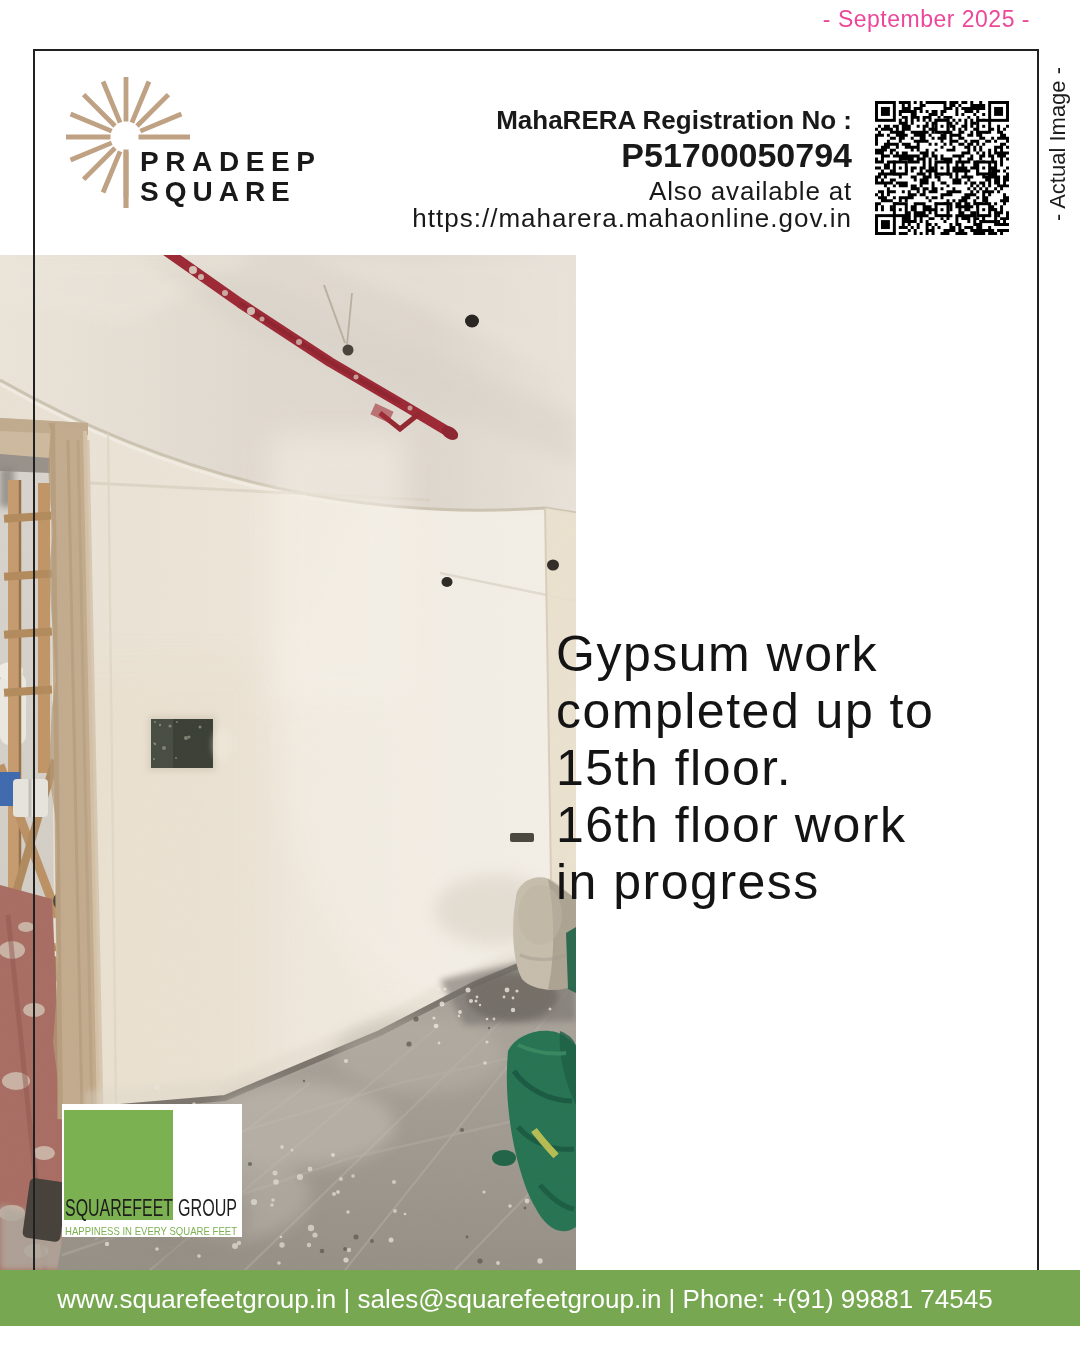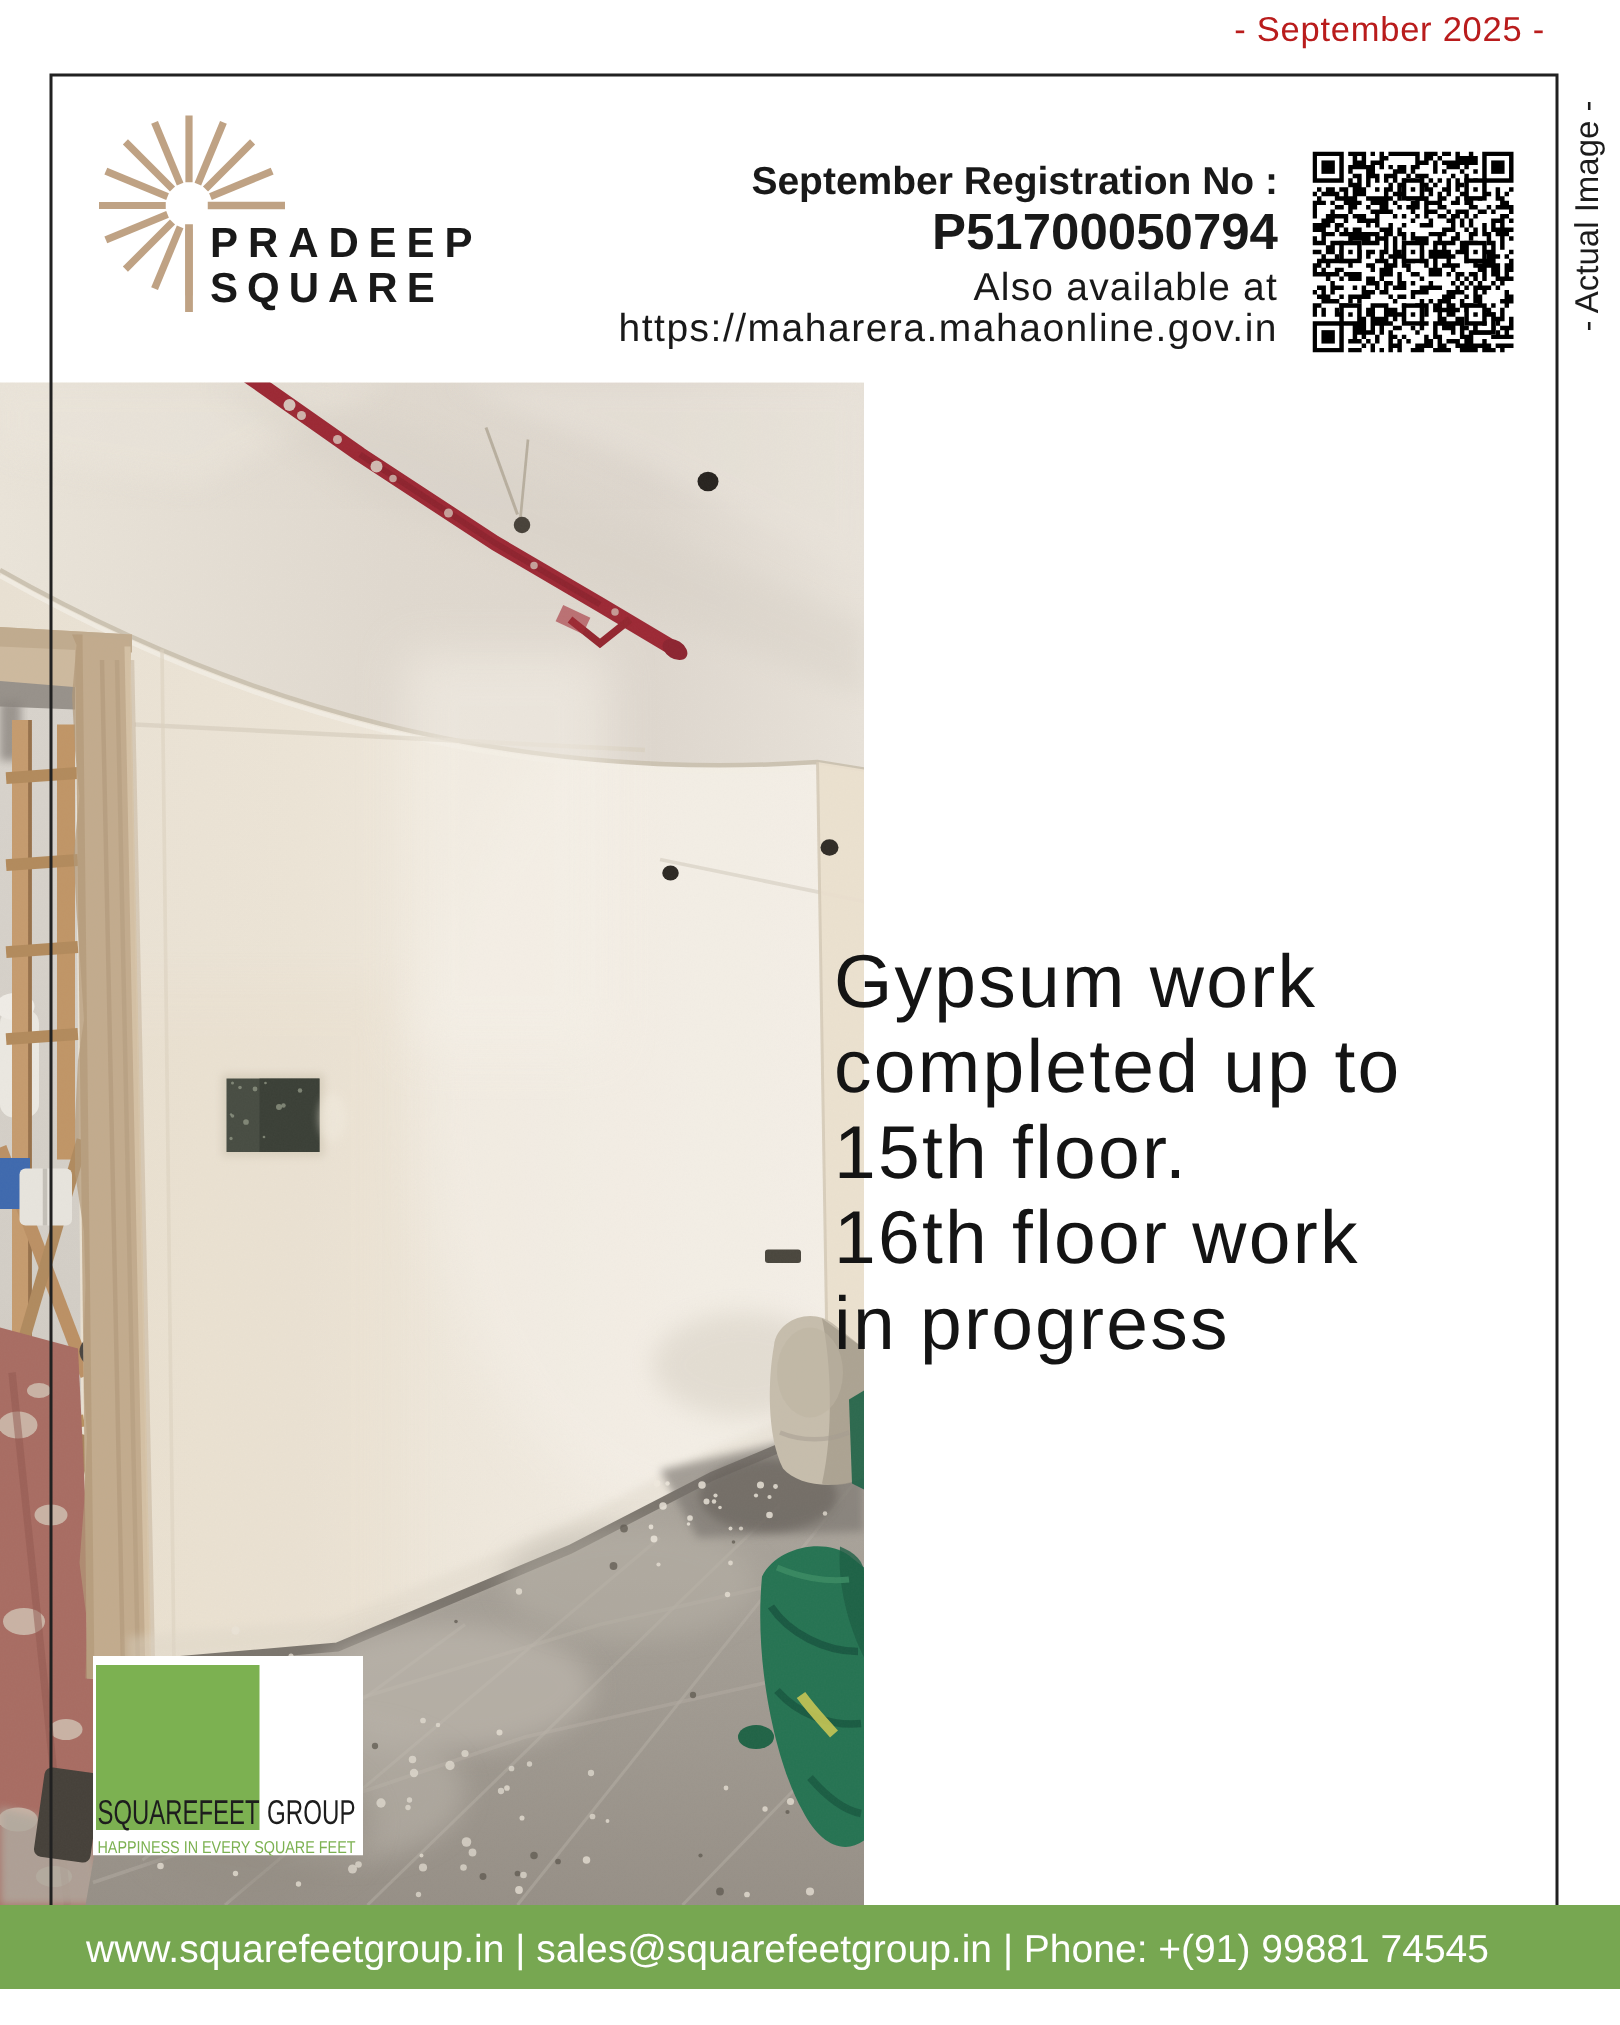--- a/index.html
+++ b/index.html
@@ -1,18 +1,18 @@
 <!DOCTYPE html>
 <html><head>
 <meta charset="utf-8">
 <style>
 html,body{margin:0;padding:0}
 body{width:1080px;height:1350px;position:relative;overflow:hidden;background:#fff;font-family:"Liberation Sans",sans-serif}
 .abs{position:absolute}
-#sep{top:6px;right:50px;font-size:23px;color:#b91c1c;letter-spacing:.5px}
+#sep{top:6px;right:50px;font-size:23px;color:#ec4899;letter-spacing:.5px}
 #frame{left:33px;top:49px;width:1002px;height:1221px;border:2px solid #212121;z-index:5}
 #hdr{top:105px;right:228px;text-align:right;color:#191919;z-index:2}
 #hdr div{position:absolute;right:0;white-space:nowrap}
 #hdr .l1{font-size:26px;font-weight:bold;top:0}
 #hdr .l2{font-size:34px;font-weight:bold;top:31px}
 #hdr .l3{font-size:26px;font-weight:normal;letter-spacing:.8px;top:71px}
 #hdr .l4{font-size:26px;font-weight:normal;letter-spacing:1px;top:98px}
 #actual{left:1058px;top:144px;transform:translate(-50%,-50%) rotate(-90deg);font-size:22px;color:#1c1c1c;white-space:nowrap;z-index:2}
 #gyp{left:556px;top:626px;width:466px;font-size:50px;line-height:57px;letter-spacing:1.5px;color:#141414;z-index:2}
 #bar{left:0;top:1270px;width:1080px;height:56px;background:#77a751;z-index:7}
@@ -43,21 +43,21 @@
       <path d="M59.9,80.4 42.8,121.5 47.3,123.4 64.3,82.2Z"></path>
       <path d="M65.6,82.5 65.6,127.0 70.4,127.0 70.4,82.5Z"></path>
       <rect x="80.5" y="64.5" width="51.5" height="5"></rect>
       <rect x="65.4" y="79.5" width="5.2" height="58.5"></rect>
 </g>
 <text x="82" y="101" font-size="28" font-weight="bold" letter-spacing="6.6" fill="#191919">PRADEEP</text>
 <text x="82" y="131" font-size="28" font-weight="bold" letter-spacing="6.0" fill="#191919">SQUARE</text>
 </svg>
 
 <div class="abs" id="hdr">
-<div class="l1">September Registration No :</div>
+<div class="l1">MahaRERA Registration No :</div>
 <div class="l2">P51700050794</div>
 <div class="l3">Also available at</div>
 <div class="l4">https://maharera.mahaonline.gov.in</div>
 </div>
 
 <svg class="abs" id="qr" width="137" height="134" viewBox="0 0 137 134">
     <path fill="#000" d="M23.82 0.00h2.98v2.98h-2.98zM26.80 0.00h2.98v2.98h-2.98zM29.78 0.00h2.98v2.98h-2.98zM32.76 0.00h2.98v2.98h-2.98zM38.71 0.00h2.98v2.98h-2.98zM44.67 0.00h2.98v2.98h-2.98zM50.62 0.00h2.98v2.98h-2.98zM53.60 0.00h2.98v2.98h-2.98zM56.58 0.00h2.98v2.98h-2.98zM59.56 0.00h2.98v2.98h-2.98zM62.53 0.00h2.98v2.98h-2.98zM65.51 0.00h2.98v2.98h-2.98zM68.49 0.00h2.98v2.98h-2.98zM74.44 0.00h2.98v2.98h-2.98zM77.42 0.00h2.98v2.98h-2.98zM80.40 0.00h2.98v2.98h-2.98zM86.36 0.00h2.98v2.98h-2.98zM89.33 0.00h2.98v2.98h-2.98zM95.29 0.00h2.98v2.98h-2.98zM104.22 0.00h2.98v2.98h-2.98zM26.80 2.98h2.98v2.98h-2.98zM32.76 2.98h2.98v2.98h-2.98zM44.67 2.98h2.98v2.98h-2.98zM47.64 2.98h2.98v2.98h-2.98zM68.49 2.98h2.98v2.98h-2.98zM74.44 2.98h2.98v2.98h-2.98zM77.42 2.98h2.98v2.98h-2.98zM83.38 2.98h2.98v2.98h-2.98zM95.29 2.98h2.98v2.98h-2.98zM98.27 2.98h2.98v2.98h-2.98zM101.24 2.98h2.98v2.98h-2.98zM104.22 2.98h2.98v2.98h-2.98zM107.20 2.98h2.98v2.98h-2.98zM26.80 5.96h2.98v2.98h-2.98zM29.78 5.96h2.98v2.98h-2.98zM32.76 5.96h2.98v2.98h-2.98zM38.71 5.96h2.98v2.98h-2.98zM41.69 5.96h2.98v2.98h-2.98zM44.67 5.96h2.98v2.98h-2.98zM68.49 5.96h2.98v2.98h-2.98zM71.47 5.96h2.98v2.98h-2.98zM74.44 5.96h2.98v2.98h-2.98zM80.40 5.96h2.98v2.98h-2.98zM86.36 5.96h2.98v2.98h-2.98zM89.33 5.96h2.98v2.98h-2.98zM92.31 5.96h2.98v2.98h-2.98zM95.29 5.96h2.98v2.98h-2.98zM98.27 5.96h2.98v2.98h-2.98zM101.24 5.96h2.98v2.98h-2.98zM104.22 5.96h2.98v2.98h-2.98zM107.20 5.96h2.98v2.98h-2.98zM23.82 8.93h2.98v2.98h-2.98zM26.80 8.93h2.98v2.98h-2.98zM29.78 8.93h2.98v2.98h-2.98zM32.76 8.93h2.98v2.98h-2.98zM35.73 8.93h2.98v2.98h-2.98zM38.71 8.93h2.98v2.98h-2.98zM44.67 8.93h2.98v2.98h-2.98zM50.62 8.93h2.98v2.98h-2.98zM56.58 8.93h2.98v2.98h-2.98zM59.56 8.93h2.98v2.98h-2.98zM65.51 8.93h2.98v2.98h-2.98zM68.49 8.93h2.98v2.98h-2.98zM80.40 8.93h2.98v2.98h-2.98zM89.33 8.93h2.98v2.98h-2.98zM92.31 8.93h2.98v2.98h-2.98zM95.29 8.93h2.98v2.98h-2.98zM101.24 8.93h2.98v2.98h-2.98zM23.82 11.91h2.98v2.98h-2.98zM35.73 11.91h2.98v2.98h-2.98zM38.71 11.91h2.98v2.98h-2.98zM53.60 11.91h2.98v2.98h-2.98zM56.58 11.91h2.98v2.98h-2.98zM59.56 11.91h2.98v2.98h-2.98zM65.51 11.91h2.98v2.98h-2.98zM80.40 11.91h2.98v2.98h-2.98zM86.36 11.91h2.98v2.98h-2.98zM98.27 11.91h2.98v2.98h-2.98zM107.20 11.91h2.98v2.98h-2.98zM26.80 14.89h2.98v2.98h-2.98zM29.78 14.89h2.98v2.98h-2.98zM35.73 14.89h2.98v2.98h-2.98zM38.71 14.89h2.98v2.98h-2.98zM41.69 14.89h2.98v2.98h-2.98zM47.64 14.89h2.98v2.98h-2.98zM50.62 14.89h2.98v2.98h-2.98zM53.60 14.89h2.98v2.98h-2.98zM62.53 14.89h2.98v2.98h-2.98zM68.49 14.89h2.98v2.98h-2.98zM71.47 14.89h2.98v2.98h-2.98zM74.44 14.89h2.98v2.98h-2.98zM92.31 14.89h2.98v2.98h-2.98zM101.24 14.89h2.98v2.98h-2.98zM23.82 17.87h2.98v2.98h-2.98zM29.78 17.87h2.98v2.98h-2.98zM35.73 17.87h2.98v2.98h-2.98zM41.69 17.87h2.98v2.98h-2.98zM47.64 17.87h2.98v2.98h-2.98zM53.60 17.87h2.98v2.98h-2.98zM59.56 17.87h2.98v2.98h-2.98zM65.51 17.87h2.98v2.98h-2.98zM71.47 17.87h2.98v2.98h-2.98zM77.42 17.87h2.98v2.98h-2.98zM83.38 17.87h2.98v2.98h-2.98zM89.33 17.87h2.98v2.98h-2.98zM95.29 17.87h2.98v2.98h-2.98zM101.24 17.87h2.98v2.98h-2.98zM107.20 17.87h2.98v2.98h-2.98zM23.82 20.84h2.98v2.98h-2.98zM26.80 20.84h2.98v2.98h-2.98zM29.78 20.84h2.98v2.98h-2.98zM35.73 20.84h2.98v2.98h-2.98zM50.62 20.84h2.98v2.98h-2.98zM56.58 20.84h2.98v2.98h-2.98zM59.56 20.84h2.98v2.98h-2.98zM65.51 20.84h2.98v2.98h-2.98zM71.47 20.84h2.98v2.98h-2.98zM74.44 20.84h2.98v2.98h-2.98zM80.40 20.84h2.98v2.98h-2.98zM89.33 20.84h2.98v2.98h-2.98zM95.29 20.84h2.98v2.98h-2.98zM98.27 20.84h2.98v2.98h-2.98zM107.20 20.84h2.98v2.98h-2.98zM2.98 23.82h2.98v2.98h-2.98zM8.93 23.82h2.98v2.98h-2.98zM11.91 23.82h2.98v2.98h-2.98zM17.87 23.82h2.98v2.98h-2.98zM20.84 23.82h2.98v2.98h-2.98zM26.80 23.82h2.98v2.98h-2.98zM29.78 23.82h2.98v2.98h-2.98zM32.76 23.82h2.98v2.98h-2.98zM41.69 23.82h2.98v2.98h-2.98zM47.64 23.82h2.98v2.98h-2.98zM50.62 23.82h2.98v2.98h-2.98zM56.58 23.82h2.98v2.98h-2.98zM68.49 23.82h2.98v2.98h-2.98zM74.44 23.82h2.98v2.98h-2.98zM77.42 23.82h2.98v2.98h-2.98zM86.36 23.82h2.98v2.98h-2.98zM89.33 23.82h2.98v2.98h-2.98zM95.29 23.82h2.98v2.98h-2.98zM104.22 23.82h2.98v2.98h-2.98zM110.18 23.82h2.98v2.98h-2.98zM122.09 23.82h2.98v2.98h-2.98zM131.02 23.82h2.98v2.98h-2.98zM0.00 26.80h2.98v2.98h-2.98zM5.96 26.80h2.98v2.98h-2.98zM8.93 26.80h2.98v2.98h-2.98zM11.91 26.80h2.98v2.98h-2.98zM14.89 26.80h2.98v2.98h-2.98zM20.84 26.80h2.98v2.98h-2.98zM26.80 26.80h2.98v2.98h-2.98zM29.78 26.80h2.98v2.98h-2.98zM32.76 26.80h2.98v2.98h-2.98zM47.64 26.80h2.98v2.98h-2.98zM53.60 26.80h2.98v2.98h-2.98zM56.58 26.80h2.98v2.98h-2.98zM59.56 26.80h2.98v2.98h-2.98zM62.53 26.80h2.98v2.98h-2.98zM68.49 26.80h2.98v2.98h-2.98zM71.47 26.80h2.98v2.98h-2.98zM77.42 26.80h2.98v2.98h-2.98zM83.38 26.80h2.98v2.98h-2.98zM89.33 26.80h2.98v2.98h-2.98zM98.27 26.80h2.98v2.98h-2.98zM101.24 26.80h2.98v2.98h-2.98zM104.22 26.80h2.98v2.98h-2.98zM107.20 26.80h2.98v2.98h-2.98zM110.18 26.80h2.98v2.98h-2.98zM113.16 26.80h2.98v2.98h-2.98zM116.13 26.80h2.98v2.98h-2.98zM122.09 26.80h2.98v2.98h-2.98zM128.04 26.80h2.98v2.98h-2.98zM2.98 29.78h2.98v2.98h-2.98zM14.89 29.78h2.98v2.98h-2.98zM17.87 29.78h2.98v2.98h-2.98zM20.84 29.78h2.98v2.98h-2.98zM23.82 29.78h2.98v2.98h-2.98zM26.80 29.78h2.98v2.98h-2.98zM35.73 29.78h2.98v2.98h-2.98zM38.71 29.78h2.98v2.98h-2.98zM41.69 29.78h2.98v2.98h-2.98zM44.67 29.78h2.98v2.98h-2.98zM47.64 29.78h2.98v2.98h-2.98zM50.62 29.78h2.98v2.98h-2.98zM56.58 29.78h2.98v2.98h-2.98zM62.53 29.78h2.98v2.98h-2.98zM68.49 29.78h2.98v2.98h-2.98zM71.47 29.78h2.98v2.98h-2.98zM74.44 29.78h2.98v2.98h-2.98zM83.38 29.78h2.98v2.98h-2.98zM86.36 29.78h2.98v2.98h-2.98zM95.29 29.78h2.98v2.98h-2.98zM101.24 29.78h2.98v2.98h-2.98zM104.22 29.78h2.98v2.98h-2.98zM110.18 29.78h2.98v2.98h-2.98zM122.09 29.78h2.98v2.98h-2.98zM125.07 29.78h2.98v2.98h-2.98zM0.00 32.76h2.98v2.98h-2.98zM2.98 32.76h2.98v2.98h-2.98zM5.96 32.76h2.98v2.98h-2.98zM11.91 32.76h2.98v2.98h-2.98zM20.84 32.76h2.98v2.98h-2.98zM23.82 32.76h2.98v2.98h-2.98zM26.80 32.76h2.98v2.98h-2.98zM29.78 32.76h2.98v2.98h-2.98zM38.71 32.76h2.98v2.98h-2.98zM41.69 32.76h2.98v2.98h-2.98zM44.67 32.76h2.98v2.98h-2.98zM47.64 32.76h2.98v2.98h-2.98zM53.60 32.76h2.98v2.98h-2.98zM65.51 32.76h2.98v2.98h-2.98zM68.49 32.76h2.98v2.98h-2.98zM74.44 32.76h2.98v2.98h-2.98zM77.42 32.76h2.98v2.98h-2.98zM80.40 32.76h2.98v2.98h-2.98zM83.38 32.76h2.98v2.98h-2.98zM92.31 32.76h2.98v2.98h-2.98zM95.29 32.76h2.98v2.98h-2.98zM101.24 32.76h2.98v2.98h-2.98zM104.22 32.76h2.98v2.98h-2.98zM125.07 32.76h2.98v2.98h-2.98zM128.04 32.76h2.98v2.98h-2.98zM0.00 35.73h2.98v2.98h-2.98zM14.89 35.73h2.98v2.98h-2.98zM17.87 35.73h2.98v2.98h-2.98zM23.82 35.73h2.98v2.98h-2.98zM26.80 35.73h2.98v2.98h-2.98zM35.73 35.73h2.98v2.98h-2.98zM44.67 35.73h2.98v2.98h-2.98zM47.64 35.73h2.98v2.98h-2.98zM56.58 35.73h2.98v2.98h-2.98zM62.53 35.73h2.98v2.98h-2.98zM65.51 35.73h2.98v2.98h-2.98zM68.49 35.73h2.98v2.98h-2.98zM74.44 35.73h2.98v2.98h-2.98zM83.38 35.73h2.98v2.98h-2.98zM86.36 35.73h2.98v2.98h-2.98zM104.22 35.73h2.98v2.98h-2.98zM107.20 35.73h2.98v2.98h-2.98zM116.13 35.73h2.98v2.98h-2.98zM122.09 35.73h2.98v2.98h-2.98zM125.07 35.73h2.98v2.98h-2.98zM128.04 35.73h2.98v2.98h-2.98zM131.02 35.73h2.98v2.98h-2.98zM0.00 38.71h2.98v2.98h-2.98zM11.91 38.71h2.98v2.98h-2.98zM23.82 38.71h2.98v2.98h-2.98zM38.71 38.71h2.98v2.98h-2.98zM41.69 38.71h2.98v2.98h-2.98zM44.67 38.71h2.98v2.98h-2.98zM47.64 38.71h2.98v2.98h-2.98zM50.62 38.71h2.98v2.98h-2.98zM65.51 38.71h2.98v2.98h-2.98zM74.44 38.71h2.98v2.98h-2.98zM77.42 38.71h2.98v2.98h-2.98zM80.40 38.71h2.98v2.98h-2.98zM89.33 38.71h2.98v2.98h-2.98zM95.29 38.71h2.98v2.98h-2.98zM98.27 38.71h2.98v2.98h-2.98zM101.24 38.71h2.98v2.98h-2.98zM110.18 38.71h2.98v2.98h-2.98zM113.16 38.71h2.98v2.98h-2.98zM119.11 38.71h2.98v2.98h-2.98zM131.02 38.71h2.98v2.98h-2.98zM0.00 41.69h2.98v2.98h-2.98zM8.93 41.69h2.98v2.98h-2.98zM11.91 41.69h2.98v2.98h-2.98zM14.89 41.69h2.98v2.98h-2.98zM17.87 41.69h2.98v2.98h-2.98zM20.84 41.69h2.98v2.98h-2.98zM26.80 41.69h2.98v2.98h-2.98zM29.78 41.69h2.98v2.98h-2.98zM32.76 41.69h2.98v2.98h-2.98zM41.69 41.69h2.98v2.98h-2.98zM53.60 41.69h2.98v2.98h-2.98zM59.56 41.69h2.98v2.98h-2.98zM68.49 41.69h2.98v2.98h-2.98zM74.44 41.69h2.98v2.98h-2.98zM83.38 41.69h2.98v2.98h-2.98zM86.36 41.69h2.98v2.98h-2.98zM92.31 41.69h2.98v2.98h-2.98zM95.29 41.69h2.98v2.98h-2.98zM101.24 41.69h2.98v2.98h-2.98zM107.20 41.69h2.98v2.98h-2.98zM125.07 41.69h2.98v2.98h-2.98zM128.04 41.69h2.98v2.98h-2.98zM5.96 44.67h2.98v2.98h-2.98zM8.93 44.67h2.98v2.98h-2.98zM11.91 44.67h2.98v2.98h-2.98zM20.84 44.67h2.98v2.98h-2.98zM29.78 44.67h2.98v2.98h-2.98zM32.76 44.67h2.98v2.98h-2.98zM35.73 44.67h2.98v2.98h-2.98zM38.71 44.67h2.98v2.98h-2.98zM41.69 44.67h2.98v2.98h-2.98zM65.51 44.67h2.98v2.98h-2.98zM77.42 44.67h2.98v2.98h-2.98zM89.33 44.67h2.98v2.98h-2.98zM92.31 44.67h2.98v2.98h-2.98zM98.27 44.67h2.98v2.98h-2.98zM104.22 44.67h2.98v2.98h-2.98zM119.11 44.67h2.98v2.98h-2.98zM122.09 44.67h2.98v2.98h-2.98zM125.07 44.67h2.98v2.98h-2.98zM131.02 44.67h2.98v2.98h-2.98zM0.00 47.64h2.98v2.98h-2.98zM2.98 47.64h2.98v2.98h-2.98zM5.96 47.64h2.98v2.98h-2.98zM8.93 47.64h2.98v2.98h-2.98zM14.89 47.64h2.98v2.98h-2.98zM17.87 47.64h2.98v2.98h-2.98zM35.73 47.64h2.98v2.98h-2.98zM41.69 47.64h2.98v2.98h-2.98zM50.62 47.64h2.98v2.98h-2.98zM59.56 47.64h2.98v2.98h-2.98zM71.47 47.64h2.98v2.98h-2.98zM74.44 47.64h2.98v2.98h-2.98zM77.42 47.64h2.98v2.98h-2.98zM92.31 47.64h2.98v2.98h-2.98zM98.27 47.64h2.98v2.98h-2.98zM104.22 47.64h2.98v2.98h-2.98zM113.16 47.64h2.98v2.98h-2.98zM119.11 47.64h2.98v2.98h-2.98zM125.07 47.64h2.98v2.98h-2.98zM0.00 50.62h2.98v2.98h-2.98zM2.98 50.62h2.98v2.98h-2.98zM5.96 50.62h2.98v2.98h-2.98zM14.89 50.62h2.98v2.98h-2.98zM20.84 50.62h2.98v2.98h-2.98zM26.80 50.62h2.98v2.98h-2.98zM29.78 50.62h2.98v2.98h-2.98zM44.67 50.62h2.98v2.98h-2.98zM47.64 50.62h2.98v2.98h-2.98zM50.62 50.62h2.98v2.98h-2.98zM56.58 50.62h2.98v2.98h-2.98zM86.36 50.62h2.98v2.98h-2.98zM89.33 50.62h2.98v2.98h-2.98zM92.31 50.62h2.98v2.98h-2.98zM101.24 50.62h2.98v2.98h-2.98zM107.20 50.62h2.98v2.98h-2.98zM113.16 50.62h2.98v2.98h-2.98zM119.11 50.62h2.98v2.98h-2.98zM122.09 50.62h2.98v2.98h-2.98zM125.07 50.62h2.98v2.98h-2.98zM128.04 50.62h2.98v2.98h-2.98zM131.02 50.62h2.98v2.98h-2.98zM5.96 53.60h2.98v2.98h-2.98zM8.93 53.60h2.98v2.98h-2.98zM11.91 53.60h2.98v2.98h-2.98zM17.87 53.60h2.98v2.98h-2.98zM20.84 53.60h2.98v2.98h-2.98zM23.82 53.60h2.98v2.98h-2.98zM26.80 53.60h2.98v2.98h-2.98zM29.78 53.60h2.98v2.98h-2.98zM32.76 53.60h2.98v2.98h-2.98zM35.73 53.60h2.98v2.98h-2.98zM38.71 53.60h2.98v2.98h-2.98zM41.69 53.60h2.98v2.98h-2.98zM47.64 53.60h2.98v2.98h-2.98zM50.62 53.60h2.98v2.98h-2.98zM56.58 53.60h2.98v2.98h-2.98zM59.56 53.60h2.98v2.98h-2.98zM65.51 53.60h2.98v2.98h-2.98zM77.42 53.60h2.98v2.98h-2.98zM80.40 53.60h2.98v2.98h-2.98zM83.38 53.60h2.98v2.98h-2.98zM86.36 53.60h2.98v2.98h-2.98zM95.29 53.60h2.98v2.98h-2.98zM104.22 53.60h2.98v2.98h-2.98zM107.20 53.60h2.98v2.98h-2.98zM113.16 53.60h2.98v2.98h-2.98zM116.13 53.60h2.98v2.98h-2.98zM122.09 53.60h2.98v2.98h-2.98zM125.07 53.60h2.98v2.98h-2.98zM128.04 53.60h2.98v2.98h-2.98zM0.00 56.58h2.98v2.98h-2.98zM5.96 56.58h2.98v2.98h-2.98zM23.82 56.58h2.98v2.98h-2.98zM26.80 56.58h2.98v2.98h-2.98zM29.78 56.58h2.98v2.98h-2.98zM32.76 56.58h2.98v2.98h-2.98zM35.73 56.58h2.98v2.98h-2.98zM41.69 56.58h2.98v2.98h-2.98zM44.67 56.58h2.98v2.98h-2.98zM47.64 56.58h2.98v2.98h-2.98zM53.60 56.58h2.98v2.98h-2.98zM59.56 56.58h2.98v2.98h-2.98zM65.51 56.58h2.98v2.98h-2.98zM68.49 56.58h2.98v2.98h-2.98zM71.47 56.58h2.98v2.98h-2.98zM74.44 56.58h2.98v2.98h-2.98zM83.38 56.58h2.98v2.98h-2.98zM92.31 56.58h2.98v2.98h-2.98zM95.29 56.58h2.98v2.98h-2.98zM104.22 56.58h2.98v2.98h-2.98zM116.13 56.58h2.98v2.98h-2.98zM125.07 56.58h2.98v2.98h-2.98zM131.02 56.58h2.98v2.98h-2.98zM0.00 59.56h2.98v2.98h-2.98zM2.98 59.56h2.98v2.98h-2.98zM5.96 59.56h2.98v2.98h-2.98zM11.91 59.56h2.98v2.98h-2.98zM14.89 59.56h2.98v2.98h-2.98zM17.87 59.56h2.98v2.98h-2.98zM23.82 59.56h2.98v2.98h-2.98zM32.76 59.56h2.98v2.98h-2.98zM35.73 59.56h2.98v2.98h-2.98zM38.71 59.56h2.98v2.98h-2.98zM41.69 59.56h2.98v2.98h-2.98zM47.64 59.56h2.98v2.98h-2.98zM53.60 59.56h2.98v2.98h-2.98zM68.49 59.56h2.98v2.98h-2.98zM71.47 59.56h2.98v2.98h-2.98zM74.44 59.56h2.98v2.98h-2.98zM80.40 59.56h2.98v2.98h-2.98zM83.38 59.56h2.98v2.98h-2.98zM86.36 59.56h2.98v2.98h-2.98zM89.33 59.56h2.98v2.98h-2.98zM92.31 59.56h2.98v2.98h-2.98zM98.27 59.56h2.98v2.98h-2.98zM101.24 59.56h2.98v2.98h-2.98zM107.20 59.56h2.98v2.98h-2.98zM116.13 59.56h2.98v2.98h-2.98zM119.11 59.56h2.98v2.98h-2.98zM125.07 59.56h2.98v2.98h-2.98zM8.93 62.53h2.98v2.98h-2.98zM11.91 62.53h2.98v2.98h-2.98zM23.82 62.53h2.98v2.98h-2.98zM26.80 62.53h2.98v2.98h-2.98zM47.64 62.53h2.98v2.98h-2.98zM53.60 62.53h2.98v2.98h-2.98zM59.56 62.53h2.98v2.98h-2.98zM62.53 62.53h2.98v2.98h-2.98zM65.51 62.53h2.98v2.98h-2.98zM68.49 62.53h2.98v2.98h-2.98zM80.40 62.53h2.98v2.98h-2.98zM86.36 62.53h2.98v2.98h-2.98zM98.27 62.53h2.98v2.98h-2.98zM101.24 62.53h2.98v2.98h-2.98zM107.20 62.53h2.98v2.98h-2.98zM119.11 62.53h2.98v2.98h-2.98zM125.07 62.53h2.98v2.98h-2.98zM0.00 65.51h2.98v2.98h-2.98zM2.98 65.51h2.98v2.98h-2.98zM8.93 65.51h2.98v2.98h-2.98zM11.91 65.51h2.98v2.98h-2.98zM17.87 65.51h2.98v2.98h-2.98zM23.82 65.51h2.98v2.98h-2.98zM26.80 65.51h2.98v2.98h-2.98zM29.78 65.51h2.98v2.98h-2.98zM35.73 65.51h2.98v2.98h-2.98zM38.71 65.51h2.98v2.98h-2.98zM44.67 65.51h2.98v2.98h-2.98zM47.64 65.51h2.98v2.98h-2.98zM53.60 65.51h2.98v2.98h-2.98zM56.58 65.51h2.98v2.98h-2.98zM62.53 65.51h2.98v2.98h-2.98zM68.49 65.51h2.98v2.98h-2.98zM71.47 65.51h2.98v2.98h-2.98zM77.42 65.51h2.98v2.98h-2.98zM80.40 65.51h2.98v2.98h-2.98zM83.38 65.51h2.98v2.98h-2.98zM86.36 65.51h2.98v2.98h-2.98zM89.33 65.51h2.98v2.98h-2.98zM95.29 65.51h2.98v2.98h-2.98zM98.27 65.51h2.98v2.98h-2.98zM101.24 65.51h2.98v2.98h-2.98zM113.16 65.51h2.98v2.98h-2.98zM116.13 65.51h2.98v2.98h-2.98zM119.11 65.51h2.98v2.98h-2.98zM131.02 65.51h2.98v2.98h-2.98zM5.96 68.49h2.98v2.98h-2.98zM14.89 68.49h2.98v2.98h-2.98zM23.82 68.49h2.98v2.98h-2.98zM29.78 68.49h2.98v2.98h-2.98zM35.73 68.49h2.98v2.98h-2.98zM44.67 68.49h2.98v2.98h-2.98zM50.62 68.49h2.98v2.98h-2.98zM53.60 68.49h2.98v2.98h-2.98zM56.58 68.49h2.98v2.98h-2.98zM59.56 68.49h2.98v2.98h-2.98zM62.53 68.49h2.98v2.98h-2.98zM71.47 68.49h2.98v2.98h-2.98zM77.42 68.49h2.98v2.98h-2.98zM80.40 68.49h2.98v2.98h-2.98zM83.38 68.49h2.98v2.98h-2.98zM86.36 68.49h2.98v2.98h-2.98zM89.33 68.49h2.98v2.98h-2.98zM92.31 68.49h2.98v2.98h-2.98zM101.24 68.49h2.98v2.98h-2.98zM104.22 68.49h2.98v2.98h-2.98zM107.20 68.49h2.98v2.98h-2.98zM116.13 68.49h2.98v2.98h-2.98zM119.11 68.49h2.98v2.98h-2.98zM122.09 68.49h2.98v2.98h-2.98zM128.04 68.49h2.98v2.98h-2.98zM2.98 71.47h2.98v2.98h-2.98zM5.96 71.47h2.98v2.98h-2.98zM8.93 71.47h2.98v2.98h-2.98zM11.91 71.47h2.98v2.98h-2.98zM14.89 71.47h2.98v2.98h-2.98zM17.87 71.47h2.98v2.98h-2.98zM20.84 71.47h2.98v2.98h-2.98zM23.82 71.47h2.98v2.98h-2.98zM41.69 71.47h2.98v2.98h-2.98zM44.67 71.47h2.98v2.98h-2.98zM47.64 71.47h2.98v2.98h-2.98zM53.60 71.47h2.98v2.98h-2.98zM59.56 71.47h2.98v2.98h-2.98zM65.51 71.47h2.98v2.98h-2.98zM71.47 71.47h2.98v2.98h-2.98zM74.44 71.47h2.98v2.98h-2.98zM80.40 71.47h2.98v2.98h-2.98zM89.33 71.47h2.98v2.98h-2.98zM101.24 71.47h2.98v2.98h-2.98zM107.20 71.47h2.98v2.98h-2.98zM113.16 71.47h2.98v2.98h-2.98zM116.13 71.47h2.98v2.98h-2.98zM119.11 71.47h2.98v2.98h-2.98zM131.02 71.47h2.98v2.98h-2.98zM0.00 74.44h2.98v2.98h-2.98zM2.98 74.44h2.98v2.98h-2.98zM8.93 74.44h2.98v2.98h-2.98zM23.82 74.44h2.98v2.98h-2.98zM35.73 74.44h2.98v2.98h-2.98zM38.71 74.44h2.98v2.98h-2.98zM47.64 74.44h2.98v2.98h-2.98zM50.62 74.44h2.98v2.98h-2.98zM53.60 74.44h2.98v2.98h-2.98zM59.56 74.44h2.98v2.98h-2.98zM62.53 74.44h2.98v2.98h-2.98zM74.44 74.44h2.98v2.98h-2.98zM80.40 74.44h2.98v2.98h-2.98zM86.36 74.44h2.98v2.98h-2.98zM89.33 74.44h2.98v2.98h-2.98zM92.31 74.44h2.98v2.98h-2.98zM95.29 74.44h2.98v2.98h-2.98zM107.20 74.44h2.98v2.98h-2.98zM110.18 74.44h2.98v2.98h-2.98zM113.16 74.44h2.98v2.98h-2.98zM116.13 74.44h2.98v2.98h-2.98zM119.11 74.44h2.98v2.98h-2.98zM122.09 74.44h2.98v2.98h-2.98zM128.04 74.44h2.98v2.98h-2.98zM131.02 74.44h2.98v2.98h-2.98zM0.00 77.42h2.98v2.98h-2.98zM5.96 77.42h2.98v2.98h-2.98zM14.89 77.42h2.98v2.98h-2.98zM17.87 77.42h2.98v2.98h-2.98zM38.71 77.42h2.98v2.98h-2.98zM44.67 77.42h2.98v2.98h-2.98zM47.64 77.42h2.98v2.98h-2.98zM50.62 77.42h2.98v2.98h-2.98zM62.53 77.42h2.98v2.98h-2.98zM77.42 77.42h2.98v2.98h-2.98zM80.40 77.42h2.98v2.98h-2.98zM83.38 77.42h2.98v2.98h-2.98zM92.31 77.42h2.98v2.98h-2.98zM110.18 77.42h2.98v2.98h-2.98zM113.16 77.42h2.98v2.98h-2.98zM119.11 77.42h2.98v2.98h-2.98zM122.09 77.42h2.98v2.98h-2.98zM128.04 77.42h2.98v2.98h-2.98zM131.02 77.42h2.98v2.98h-2.98zM0.00 80.40h2.98v2.98h-2.98zM2.98 80.40h2.98v2.98h-2.98zM5.96 80.40h2.98v2.98h-2.98zM8.93 80.40h2.98v2.98h-2.98zM11.91 80.40h2.98v2.98h-2.98zM14.89 80.40h2.98v2.98h-2.98zM20.84 80.40h2.98v2.98h-2.98zM23.82 80.40h2.98v2.98h-2.98zM26.80 80.40h2.98v2.98h-2.98zM29.78 80.40h2.98v2.98h-2.98zM44.67 80.40h2.98v2.98h-2.98zM47.64 80.40h2.98v2.98h-2.98zM50.62 80.40h2.98v2.98h-2.98zM56.58 80.40h2.98v2.98h-2.98zM65.51 80.40h2.98v2.98h-2.98zM68.49 80.40h2.98v2.98h-2.98zM77.42 80.40h2.98v2.98h-2.98zM80.40 80.40h2.98v2.98h-2.98zM83.38 80.40h2.98v2.98h-2.98zM89.33 80.40h2.98v2.98h-2.98zM95.29 80.40h2.98v2.98h-2.98zM98.27 80.40h2.98v2.98h-2.98zM104.22 80.40h2.98v2.98h-2.98zM107.20 80.40h2.98v2.98h-2.98zM113.16 80.40h2.98v2.98h-2.98zM119.11 80.40h2.98v2.98h-2.98zM122.09 80.40h2.98v2.98h-2.98zM128.04 80.40h2.98v2.98h-2.98zM8.93 83.38h2.98v2.98h-2.98zM17.87 83.38h2.98v2.98h-2.98zM23.82 83.38h2.98v2.98h-2.98zM26.80 83.38h2.98v2.98h-2.98zM29.78 83.38h2.98v2.98h-2.98zM35.73 83.38h2.98v2.98h-2.98zM38.71 83.38h2.98v2.98h-2.98zM44.67 83.38h2.98v2.98h-2.98zM56.58 83.38h2.98v2.98h-2.98zM71.47 83.38h2.98v2.98h-2.98zM95.29 83.38h2.98v2.98h-2.98zM101.24 83.38h2.98v2.98h-2.98zM107.20 83.38h2.98v2.98h-2.98zM113.16 83.38h2.98v2.98h-2.98zM122.09 83.38h2.98v2.98h-2.98zM125.07 83.38h2.98v2.98h-2.98zM128.04 83.38h2.98v2.98h-2.98zM131.02 83.38h2.98v2.98h-2.98zM11.91 86.36h2.98v2.98h-2.98zM35.73 86.36h2.98v2.98h-2.98zM38.71 86.36h2.98v2.98h-2.98zM41.69 86.36h2.98v2.98h-2.98zM47.64 86.36h2.98v2.98h-2.98zM50.62 86.36h2.98v2.98h-2.98zM56.58 86.36h2.98v2.98h-2.98zM59.56 86.36h2.98v2.98h-2.98zM65.51 86.36h2.98v2.98h-2.98zM77.42 86.36h2.98v2.98h-2.98zM92.31 86.36h2.98v2.98h-2.98zM98.27 86.36h2.98v2.98h-2.98zM104.22 86.36h2.98v2.98h-2.98zM110.18 86.36h2.98v2.98h-2.98zM119.11 86.36h2.98v2.98h-2.98zM125.07 86.36h2.98v2.98h-2.98zM2.98 89.33h2.98v2.98h-2.98zM5.96 89.33h2.98v2.98h-2.98zM11.91 89.33h2.98v2.98h-2.98zM14.89 89.33h2.98v2.98h-2.98zM17.87 89.33h2.98v2.98h-2.98zM26.80 89.33h2.98v2.98h-2.98zM32.76 89.33h2.98v2.98h-2.98zM41.69 89.33h2.98v2.98h-2.98zM47.64 89.33h2.98v2.98h-2.98zM53.60 89.33h2.98v2.98h-2.98zM56.58 89.33h2.98v2.98h-2.98zM59.56 89.33h2.98v2.98h-2.98zM71.47 89.33h2.98v2.98h-2.98zM74.44 89.33h2.98v2.98h-2.98zM77.42 89.33h2.98v2.98h-2.98zM80.40 89.33h2.98v2.98h-2.98zM83.38 89.33h2.98v2.98h-2.98zM95.29 89.33h2.98v2.98h-2.98zM101.24 89.33h2.98v2.98h-2.98zM107.20 89.33h2.98v2.98h-2.98zM110.18 89.33h2.98v2.98h-2.98zM113.16 89.33h2.98v2.98h-2.98zM116.13 89.33h2.98v2.98h-2.98zM122.09 89.33h2.98v2.98h-2.98zM0.00 92.31h2.98v2.98h-2.98zM5.96 92.31h2.98v2.98h-2.98zM11.91 92.31h2.98v2.98h-2.98zM32.76 92.31h2.98v2.98h-2.98zM35.73 92.31h2.98v2.98h-2.98zM38.71 92.31h2.98v2.98h-2.98zM44.67 92.31h2.98v2.98h-2.98zM47.64 92.31h2.98v2.98h-2.98zM65.51 92.31h2.98v2.98h-2.98zM68.49 92.31h2.98v2.98h-2.98zM71.47 92.31h2.98v2.98h-2.98zM74.44 92.31h2.98v2.98h-2.98zM89.33 92.31h2.98v2.98h-2.98zM92.31 92.31h2.98v2.98h-2.98zM95.29 92.31h2.98v2.98h-2.98zM98.27 92.31h2.98v2.98h-2.98zM107.20 92.31h2.98v2.98h-2.98zM113.16 92.31h2.98v2.98h-2.98zM128.04 92.31h2.98v2.98h-2.98zM2.98 95.29h2.98v2.98h-2.98zM5.96 95.29h2.98v2.98h-2.98zM8.93 95.29h2.98v2.98h-2.98zM17.87 95.29h2.98v2.98h-2.98zM23.82 95.29h2.98v2.98h-2.98zM26.80 95.29h2.98v2.98h-2.98zM29.78 95.29h2.98v2.98h-2.98zM32.76 95.29h2.98v2.98h-2.98zM35.73 95.29h2.98v2.98h-2.98zM50.62 95.29h2.98v2.98h-2.98zM56.58 95.29h2.98v2.98h-2.98zM59.56 95.29h2.98v2.98h-2.98zM65.51 95.29h2.98v2.98h-2.98zM86.36 95.29h2.98v2.98h-2.98zM89.33 95.29h2.98v2.98h-2.98zM92.31 95.29h2.98v2.98h-2.98zM101.24 95.29h2.98v2.98h-2.98zM107.20 95.29h2.98v2.98h-2.98zM110.18 95.29h2.98v2.98h-2.98zM128.04 95.29h2.98v2.98h-2.98zM131.02 95.29h2.98v2.98h-2.98zM5.96 98.27h2.98v2.98h-2.98zM8.93 98.27h2.98v2.98h-2.98zM11.91 98.27h2.98v2.98h-2.98zM14.89 98.27h2.98v2.98h-2.98zM23.82 98.27h2.98v2.98h-2.98zM29.78 98.27h2.98v2.98h-2.98zM53.60 98.27h2.98v2.98h-2.98zM71.47 98.27h2.98v2.98h-2.98zM77.42 98.27h2.98v2.98h-2.98zM83.38 98.27h2.98v2.98h-2.98zM86.36 98.27h2.98v2.98h-2.98zM89.33 98.27h2.98v2.98h-2.98zM98.27 98.27h2.98v2.98h-2.98zM107.20 98.27h2.98v2.98h-2.98zM110.18 98.27h2.98v2.98h-2.98zM125.07 98.27h2.98v2.98h-2.98zM128.04 98.27h2.98v2.98h-2.98zM131.02 98.27h2.98v2.98h-2.98zM0.00 101.24h2.98v2.98h-2.98zM2.98 101.24h2.98v2.98h-2.98zM17.87 101.24h2.98v2.98h-2.98zM20.84 101.24h2.98v2.98h-2.98zM38.71 101.24h2.98v2.98h-2.98zM41.69 101.24h2.98v2.98h-2.98zM44.67 101.24h2.98v2.98h-2.98zM47.64 101.24h2.98v2.98h-2.98zM59.56 101.24h2.98v2.98h-2.98zM68.49 101.24h2.98v2.98h-2.98zM71.47 101.24h2.98v2.98h-2.98zM74.44 101.24h2.98v2.98h-2.98zM80.40 101.24h2.98v2.98h-2.98zM83.38 101.24h2.98v2.98h-2.98zM89.33 101.24h2.98v2.98h-2.98zM92.31 101.24h2.98v2.98h-2.98zM98.27 101.24h2.98v2.98h-2.98zM101.24 101.24h2.98v2.98h-2.98zM104.22 101.24h2.98v2.98h-2.98zM110.18 101.24h2.98v2.98h-2.98zM119.11 101.24h2.98v2.98h-2.98zM128.04 101.24h2.98v2.98h-2.98zM0.00 104.22h2.98v2.98h-2.98zM5.96 104.22h2.98v2.98h-2.98zM14.89 104.22h2.98v2.98h-2.98zM35.73 104.22h2.98v2.98h-2.98zM38.71 104.22h2.98v2.98h-2.98zM47.64 104.22h2.98v2.98h-2.98zM50.62 104.22h2.98v2.98h-2.98zM53.60 104.22h2.98v2.98h-2.98zM74.44 104.22h2.98v2.98h-2.98zM80.40 104.22h2.98v2.98h-2.98zM83.38 104.22h2.98v2.98h-2.98zM86.36 104.22h2.98v2.98h-2.98zM89.33 104.22h2.98v2.98h-2.98zM92.31 104.22h2.98v2.98h-2.98zM95.29 104.22h2.98v2.98h-2.98zM101.24 104.22h2.98v2.98h-2.98zM104.22 104.22h2.98v2.98h-2.98zM113.16 104.22h2.98v2.98h-2.98zM116.13 104.22h2.98v2.98h-2.98zM125.07 104.22h2.98v2.98h-2.98zM0.00 107.20h2.98v2.98h-2.98zM5.96 107.20h2.98v2.98h-2.98zM14.89 107.20h2.98v2.98h-2.98zM17.87 107.20h2.98v2.98h-2.98zM23.82 107.20h2.98v2.98h-2.98zM35.73 107.20h2.98v2.98h-2.98zM38.71 107.20h2.98v2.98h-2.98zM47.64 107.20h2.98v2.98h-2.98zM50.62 107.20h2.98v2.98h-2.98zM53.60 107.20h2.98v2.98h-2.98zM56.58 107.20h2.98v2.98h-2.98zM59.56 107.20h2.98v2.98h-2.98zM62.53 107.20h2.98v2.98h-2.98zM74.44 107.20h2.98v2.98h-2.98zM83.38 107.20h2.98v2.98h-2.98zM89.33 107.20h2.98v2.98h-2.98zM92.31 107.20h2.98v2.98h-2.98zM104.22 107.20h2.98v2.98h-2.98zM107.20 107.20h2.98v2.98h-2.98zM110.18 107.20h2.98v2.98h-2.98zM116.13 107.20h2.98v2.98h-2.98zM119.11 107.20h2.98v2.98h-2.98zM125.07 107.20h2.98v2.98h-2.98zM23.82 110.18h2.98v2.98h-2.98zM26.80 110.18h2.98v2.98h-2.98zM29.78 110.18h2.98v2.98h-2.98zM32.76 110.18h2.98v2.98h-2.98zM38.71 110.18h2.98v2.98h-2.98zM41.69 110.18h2.98v2.98h-2.98zM44.67 110.18h2.98v2.98h-2.98zM47.64 110.18h2.98v2.98h-2.98zM53.60 110.18h2.98v2.98h-2.98zM59.56 110.18h2.98v2.98h-2.98zM65.51 110.18h2.98v2.98h-2.98zM68.49 110.18h2.98v2.98h-2.98zM71.47 110.18h2.98v2.98h-2.98zM83.38 110.18h2.98v2.98h-2.98zM86.36 110.18h2.98v2.98h-2.98zM95.29 110.18h2.98v2.98h-2.98zM98.27 110.18h2.98v2.98h-2.98zM104.22 110.18h2.98v2.98h-2.98zM107.20 110.18h2.98v2.98h-2.98zM110.18 110.18h2.98v2.98h-2.98zM113.16 110.18h2.98v2.98h-2.98zM119.11 110.18h2.98v2.98h-2.98zM122.09 110.18h2.98v2.98h-2.98zM125.07 110.18h2.98v2.98h-2.98zM131.02 110.18h2.98v2.98h-2.98zM26.80 113.16h2.98v2.98h-2.98zM29.78 113.16h2.98v2.98h-2.98zM32.76 113.16h2.98v2.98h-2.98zM38.71 113.16h2.98v2.98h-2.98zM41.69 113.16h2.98v2.98h-2.98zM44.67 113.16h2.98v2.98h-2.98zM47.64 113.16h2.98v2.98h-2.98zM50.62 113.16h2.98v2.98h-2.98zM71.47 113.16h2.98v2.98h-2.98zM74.44 113.16h2.98v2.98h-2.98zM80.40 113.16h2.98v2.98h-2.98zM83.38 113.16h2.98v2.98h-2.98zM86.36 113.16h2.98v2.98h-2.98zM89.33 113.16h2.98v2.98h-2.98zM92.31 113.16h2.98v2.98h-2.98zM95.29 113.16h2.98v2.98h-2.98zM98.27 113.16h2.98v2.98h-2.98zM107.20 113.16h2.98v2.98h-2.98zM116.13 113.16h2.98v2.98h-2.98zM122.09 113.16h2.98v2.98h-2.98zM131.02 113.16h2.98v2.98h-2.98zM26.80 116.13h2.98v2.98h-2.98zM29.78 116.13h2.98v2.98h-2.98zM32.76 116.13h2.98v2.98h-2.98zM38.71 116.13h2.98v2.98h-2.98zM44.67 116.13h2.98v2.98h-2.98zM53.60 116.13h2.98v2.98h-2.98zM56.58 116.13h2.98v2.98h-2.98zM65.51 116.13h2.98v2.98h-2.98zM71.47 116.13h2.98v2.98h-2.98zM80.40 116.13h2.98v2.98h-2.98zM86.36 116.13h2.98v2.98h-2.98zM89.33 116.13h2.98v2.98h-2.98zM92.31 116.13h2.98v2.98h-2.98zM98.27 116.13h2.98v2.98h-2.98zM101.24 116.13h2.98v2.98h-2.98zM107.20 116.13h2.98v2.98h-2.98zM110.18 116.13h2.98v2.98h-2.98zM116.13 116.13h2.98v2.98h-2.98zM119.11 116.13h2.98v2.98h-2.98zM125.07 116.13h2.98v2.98h-2.98zM128.04 116.13h2.98v2.98h-2.98zM131.02 116.13h2.98v2.98h-2.98zM26.80 119.11h2.98v2.98h-2.98zM29.78 119.11h2.98v2.98h-2.98zM32.76 119.11h2.98v2.98h-2.98zM35.73 119.11h2.98v2.98h-2.98zM38.71 119.11h2.98v2.98h-2.98zM44.67 119.11h2.98v2.98h-2.98zM50.62 119.11h2.98v2.98h-2.98zM68.49 119.11h2.98v2.98h-2.98zM80.40 119.11h2.98v2.98h-2.98zM92.31 119.11h2.98v2.98h-2.98zM98.27 119.11h2.98v2.98h-2.98zM104.22 119.11h2.98v2.98h-2.98zM107.20 119.11h2.98v2.98h-2.98zM110.18 119.11h2.98v2.98h-2.98zM113.16 119.11h2.98v2.98h-2.98zM116.13 119.11h2.98v2.98h-2.98zM122.09 119.11h2.98v2.98h-2.98zM128.04 119.11h2.98v2.98h-2.98zM26.80 122.09h2.98v2.98h-2.98zM32.76 122.09h2.98v2.98h-2.98zM41.69 122.09h2.98v2.98h-2.98zM50.62 122.09h2.98v2.98h-2.98zM53.60 122.09h2.98v2.98h-2.98zM59.56 122.09h2.98v2.98h-2.98zM74.44 122.09h2.98v2.98h-2.98zM80.40 122.09h2.98v2.98h-2.98zM83.38 122.09h2.98v2.98h-2.98zM98.27 122.09h2.98v2.98h-2.98zM101.24 122.09h2.98v2.98h-2.98zM104.22 122.09h2.98v2.98h-2.98zM119.11 122.09h2.98v2.98h-2.98zM122.09 122.09h2.98v2.98h-2.98zM125.07 122.09h2.98v2.98h-2.98zM128.04 122.09h2.98v2.98h-2.98zM131.02 122.09h2.98v2.98h-2.98zM23.82 125.07h2.98v2.98h-2.98zM26.80 125.07h2.98v2.98h-2.98zM29.78 125.07h2.98v2.98h-2.98zM35.73 125.07h2.98v2.98h-2.98zM41.69 125.07h2.98v2.98h-2.98zM50.62 125.07h2.98v2.98h-2.98zM56.58 125.07h2.98v2.98h-2.98zM62.53 125.07h2.98v2.98h-2.98zM74.44 125.07h2.98v2.98h-2.98zM77.42 125.07h2.98v2.98h-2.98zM83.38 125.07h2.98v2.98h-2.98zM89.33 125.07h2.98v2.98h-2.98zM92.31 125.07h2.98v2.98h-2.98zM95.29 125.07h2.98v2.98h-2.98zM101.24 125.07h2.98v2.98h-2.98zM104.22 125.07h2.98v2.98h-2.98zM113.16 125.07h2.98v2.98h-2.98zM32.76 128.04h2.98v2.98h-2.98zM38.71 128.04h2.98v2.98h-2.98zM50.62 128.04h2.98v2.98h-2.98zM53.60 128.04h2.98v2.98h-2.98zM56.58 128.04h2.98v2.98h-2.98zM68.49 128.04h2.98v2.98h-2.98zM71.47 128.04h2.98v2.98h-2.98zM74.44 128.04h2.98v2.98h-2.98zM77.42 128.04h2.98v2.98h-2.98zM83.38 128.04h2.98v2.98h-2.98zM86.36 128.04h2.98v2.98h-2.98zM95.29 128.04h2.98v2.98h-2.98zM98.27 128.04h2.98v2.98h-2.98zM101.24 128.04h2.98v2.98h-2.98zM104.22 128.04h2.98v2.98h-2.98zM107.20 128.04h2.98v2.98h-2.98zM110.18 128.04h2.98v2.98h-2.98zM113.16 128.04h2.98v2.98h-2.98zM116.13 128.04h2.98v2.98h-2.98zM122.09 128.04h2.98v2.98h-2.98zM125.07 128.04h2.98v2.98h-2.98zM128.04 128.04h2.98v2.98h-2.98zM131.02 128.04h2.98v2.98h-2.98zM23.82 131.02h2.98v2.98h-2.98zM26.80 131.02h2.98v2.98h-2.98zM29.78 131.02h2.98v2.98h-2.98zM38.71 131.02h2.98v2.98h-2.98zM44.67 131.02h2.98v2.98h-2.98zM50.62 131.02h2.98v2.98h-2.98zM56.58 131.02h2.98v2.98h-2.98zM65.51 131.02h2.98v2.98h-2.98zM68.49 131.02h2.98v2.98h-2.98zM71.47 131.02h2.98v2.98h-2.98zM80.40 131.02h2.98v2.98h-2.98zM83.38 131.02h2.98v2.98h-2.98zM86.36 131.02h2.98v2.98h-2.98zM89.33 131.02h2.98v2.98h-2.98zM98.27 131.02h2.98v2.98h-2.98zM101.24 131.02h2.98v2.98h-2.98zM104.22 131.02h2.98v2.98h-2.98zM107.20 131.02h2.98v2.98h-2.98zM113.16 131.02h2.98v2.98h-2.98zM116.13 131.02h2.98v2.98h-2.98zM119.11 131.02h2.98v2.98h-2.98zM125.07 131.02h2.98v2.98h-2.98z"></path>
     <rect x="0.00" y="0.00" width="20.84" height="20.84" fill="#000"></rect>
     <rect x="2.98" y="2.98" width="14.89" height="14.89" fill="#fff"></rect>
     <rect x="5.96" y="5.96" width="8.93" height="8.93" fill="#000"></rect>

